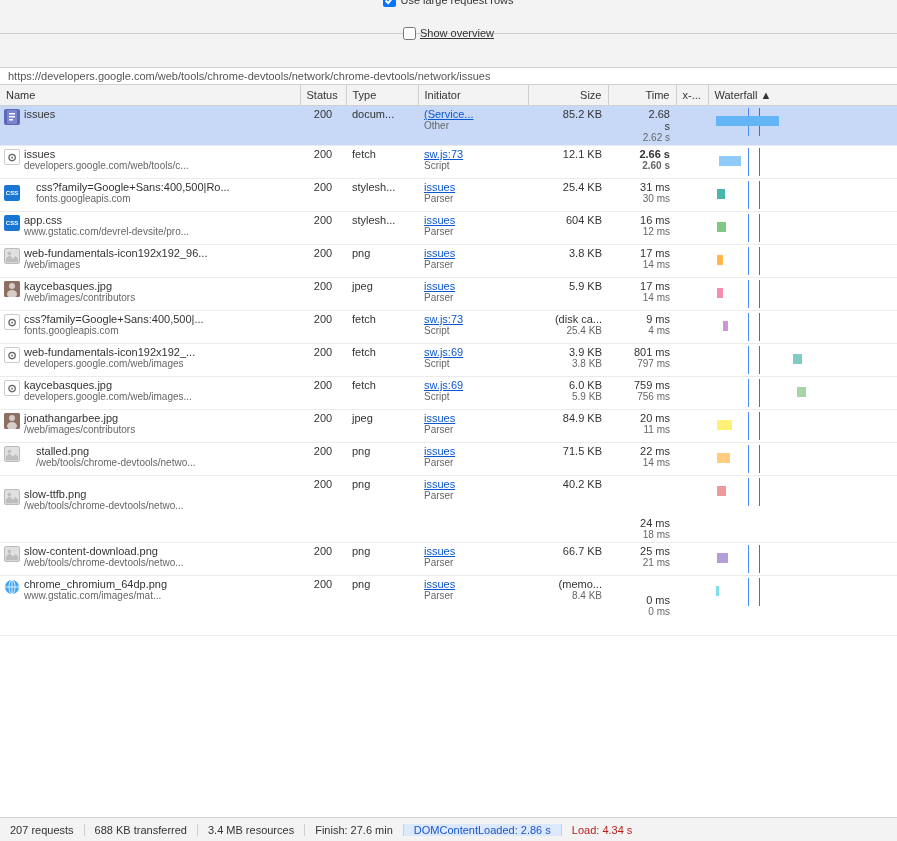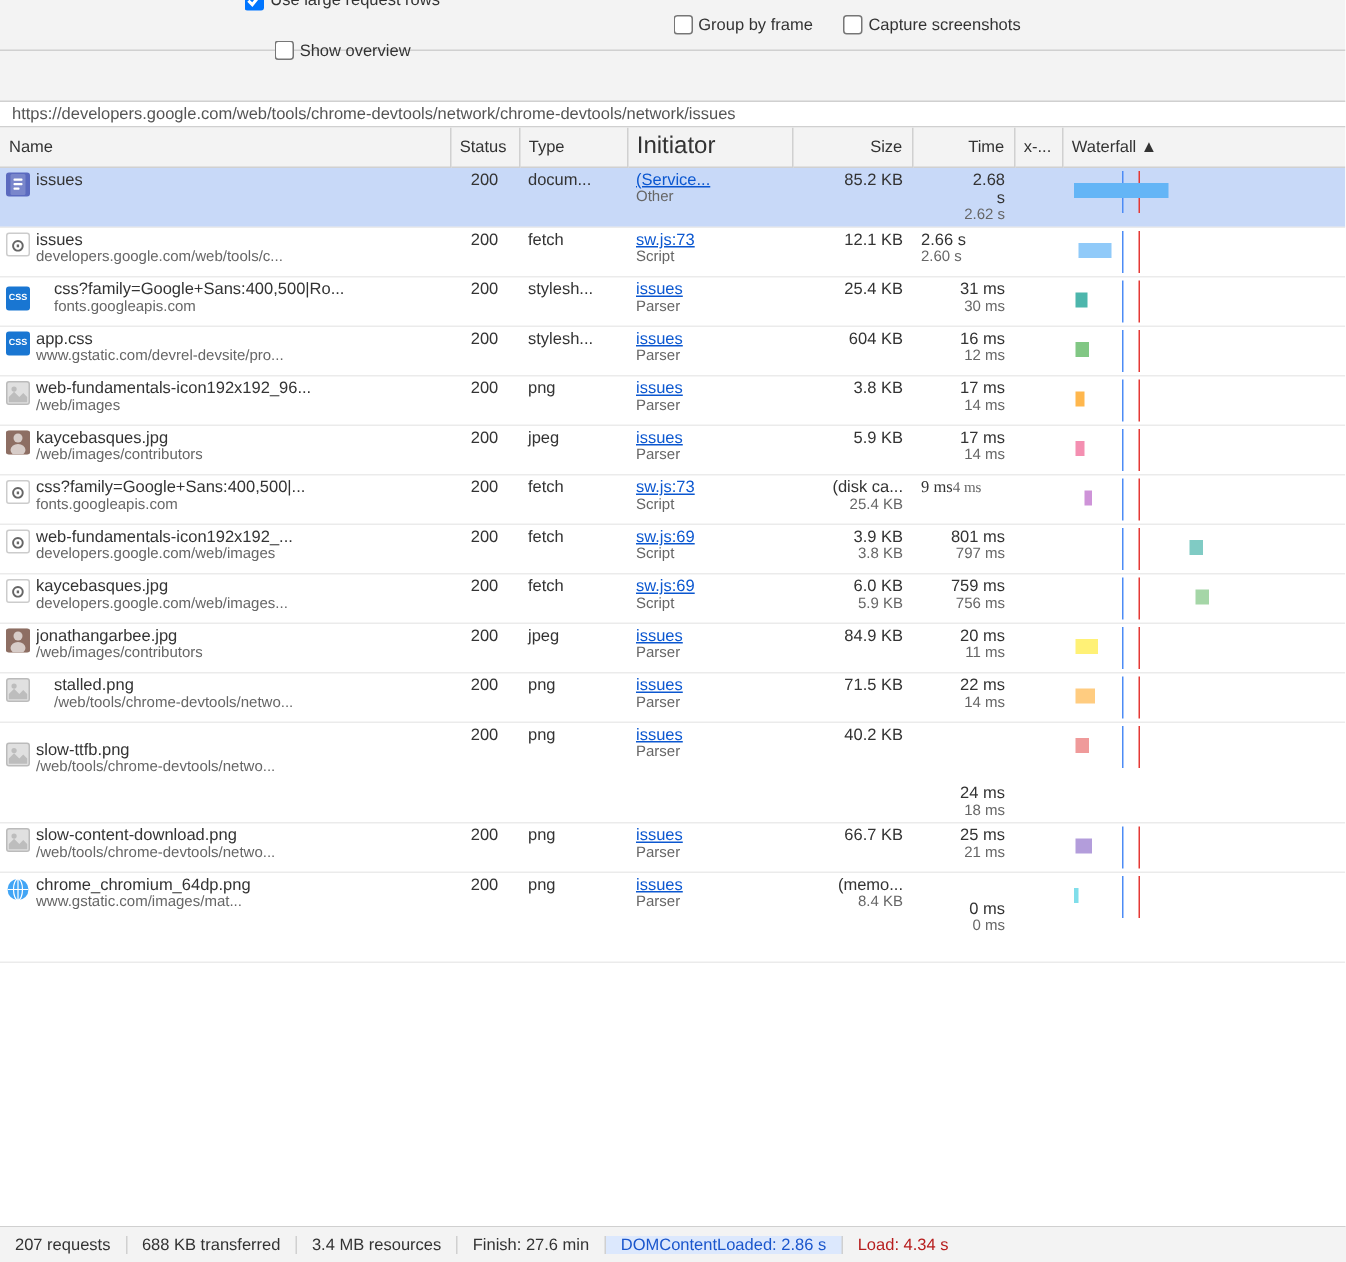--- a/index.html
+++ b/index.html
@@ -8,33 +8,23 @@
   </style>
 </head>
 <body>
 
 <div data-name="toolbar" style="display:flex; align-items:center; padding:5px 8px; background:#f3f3f3; border-bottom:1px solid #d0d0d0; height:34px;">
   <div class="toolbar-left" style="display:flex; align-items:center; gap:20px; flex:1;">
     <label data-name="use-large-rows-checkbox-label" style="display:flex; align-items:center; gap:4px; cursor:pointer; font-size:11px;">
       <input type="checkbox" checked="" data-name="use-large-rows-checkbox" style="width: 13px; height: 13px;">
       <span>Use large request rows</span>
     </label>
-    <label data-name="show-overview-checkbox-label" style="display:flex; align-items:flex-end; gap:4px; cursor:pointer; font-size:11px;">
+    <label data-name="show-overview-checkbox-label" style="display:flex; align-items:flex-start; gap:4px; cursor:pointer; font-size:11px;text-decoration:underline;">
       <input type="checkbox" data-name="show-overview-checkbox" style="width: 13px; height: 13px;">
       <span>Show overview</span>
-    </label>
-  </div>
-  <div style="display:flex; align-items:center; gap:20px; flex:1;">
-    <label data-name="group-by-frame-checkbox-label" style="display:flex; align-items:center; gap:4px; cursor:pointer; font-size:11px;">
-      <input type="checkbox" data-name="group-by-frame-checkbox" style="width: 13px; height: 13px;">
-      <span>Group by frame</span>
-    </label>
-    <label data-name="capture-screenshots-checkbox-label" style="display:flex; align-items:center; gap:4px; cursor:pointer; font-size:11px;">
-      <input type="checkbox" data-name="capture-screenshots-checkbox" style="width: 13px; height: 13px;">
-      <span>Capture screenshots</span>
     </label>
   </div>
 </div>
 
 <div data-name="toolbar-row2" style="display:flex; align-items:center; padding:4px 8px; background:#f3f3f3; border-bottom:1px solid #d0d0d0; height:34px;">
   
 </div>
 
 <style>
   
@@ -55,21 +45,21 @@
       <col style="width:80px;">
       <col style="width:68px;">
       <col style="width:32px;">
       <col style="width:auto;">
     </colgroup>
     <thead>
       <tr data-name="table-header-row" style="background:#f3f3f3; border-bottom:1px solid #d0d0d0;">
         <th data-name="col-name" style="text-align:left; padding:4px 6px; font-weight:500; font-size:11px; border-right:1px solid #d0d0d0; white-space:nowrap; cursor:pointer;">Name</th>
         <th data-name="col-status" style="text-align:left; padding:4px 6px; font-weight:500; font-size:11px; border-right:1px solid #d0d0d0; white-space:nowrap; cursor:pointer;">Status</th>
         <th data-name="col-type" style="text-align:left; padding:4px 6px; font-weight:500; font-size:11px; border-right:1px solid #d0d0d0; white-space:nowrap; cursor:pointer;">Type</th>
-        <th data-name="col-initiator" style="text-align:left; padding:4px 6px; font-weight:500; font-size:16px; border-right:1px solid #d0d0d0; white-space:nowrap; cursor:pointer;">Initiator</th>
+        <th data-name="col-initiator" style="text-align:left; padding:4px 6px; font-weight:500; font-size:11px; border-right:1px solid #d0d0d0; white-space:nowrap; cursor:pointer;">Initiator</th>
         <th data-name="col-size" style="text-align:right; padding:4px 6px; font-weight:500; font-size:11px; border-right:1px solid #d0d0d0; white-space:nowrap; cursor:pointer;">Size</th>
         <th data-name="col-time" style="text-align:right; padding:4px 6px; font-weight:500; font-size:11px; border-right:1px solid #d0d0d0; white-space:nowrap; cursor:pointer;">Time</th>
         <th data-name="col-x" style="text-align:left; padding:4px 6px; font-weight:500; font-size:11px; border-right:1px solid #d0d0d0; white-space:nowrap; cursor:pointer;">x-...</th>
         <th data-name="col-waterfall" style="text-align:left; padding:4px 6px; font-weight:500; font-size:11px; white-space:nowrap; cursor:pointer;">Waterfall ▲</th>
       </tr>
     </thead>
     <tbody id="table-body">
     <tr data-name="table-row" style="background: rgb(200, 217, 248); border-bottom: 1px solid rgb(235, 235, 235); cursor: pointer;">
           <td data-name="name-cell" style="padding: 2px 4px; vertical-align: top; overflow: hidden;">
             <div style="display: flex; align-items: flex-start; gap: 4px;">
@@ -131,21 +121,21 @@
               <span style="color: rgb(11, 87, 208); text-decoration: underline; cursor: pointer; font-size: 11px; white-space: nowrap; overflow: hidden; text-overflow: ellipsis; display: block;">sw.js:73</span>
               <span style="font-size: 10px; color: rgb(102, 102, 102);">Script</span>
             </div>
           </td>
           <td data-name="size-cell" style="padding: 2px 6px; vertical-align: top; font-size: 11px; text-align: right;">
             <div style="display: flex; flex-direction: column; align-items: flex-end;">
               <span style="font-size: 11px; color: rgb(51, 51, 51);">12.1 KB</span>
             </div>
           </td>
           <td data-name="time-cell" style="padding: 2px 6px; vertical-align: top; font-size: 11px; text-align: right;">
-            <div style="display: flex; flex-direction: column; align-items: flex-start;">
+            <div style="display: flex; flex-direction: column; align-items: flex-end; font-weight: bold;">
               <span style="font-size: 11px;">2.66 s</span>
               <span style="font-size: 10px; color: rgb(102, 102, 102);">2.60 s</span>
             </div>
           </td>
           <td data-name="x-cell" style="padding: 2px 4px; vertical-align: top;"></td>
           <td data-name="waterfall-cell" style="padding: 2px 4px; vertical-align: top; position: relative;">
             <div style="position: relative; height: 28px; width: 100%;">
               <div data-name="waterfall-blue-line" style="position: absolute; top: 0px; bottom: 0px; width: 1px; background: rgb(76, 139, 245); left: 20%;"></div>
               <div data-name="waterfall-red-line" style="position: absolute; top: 0px; bottom: 0px; width: 1px; background: rgb(229, 57, 53); left: 26%;"></div>
               <div style="position: absolute; top: 8px; height: 10px; background: rgb(144, 202, 249); left: 4%; width: 12%;"></div>
@@ -334,21 +324,21 @@
               <span style="font-size: 10px; color: rgb(102, 102, 102);">Script</span>
             </div>
           </td>
           <td data-name="size-cell" style="padding: 2px 6px; vertical-align: top; font-size: 11px; text-align: right;">
             <div style="display: flex; flex-direction: column; align-items: flex-end;">
               <span style="font-size: 11px;">(disk ca...</span>
               <span style="font-size: 10px; color: rgb(102, 102, 102);">25.4 KB</span>
             </div>
           </td>
           <td data-name="time-cell" style="padding: 2px 6px; vertical-align: top; font-size: 11px; text-align: right;">
-            <div style="display: flex; flex-direction: row; align-items: flex-end; font-family: Liberation Serif, serif;">
+            <div style="display: flex; flex-direction: column; align-items: flex-end;">
               <span style="font-size: 11px;">9 ms</span>
               <span style="font-size: 10px; color: rgb(102, 102, 102);">4 ms</span>
             </div>
           </td>
           <td data-name="x-cell" style="padding: 2px 4px; vertical-align: top;"></td>
           <td data-name="waterfall-cell" style="padding: 2px 4px; vertical-align: top; position: relative;">
             <div style="position: relative; height: 28px; width: 100%;">
               <div data-name="waterfall-blue-line" style="position: absolute; top: 0px; bottom: 0px; width: 1px; background: rgb(76, 139, 245); left: 20%;"></div>
               <div data-name="waterfall-red-line" style="position: absolute; top: 0px; bottom: 0px; width: 1px; background: rgb(229, 57, 53); left: 26%;"></div>
               <div style="position: absolute; top: 8px; height: 10px; background: rgb(206, 147, 216); left: 6%; width: 3%;"></div>

